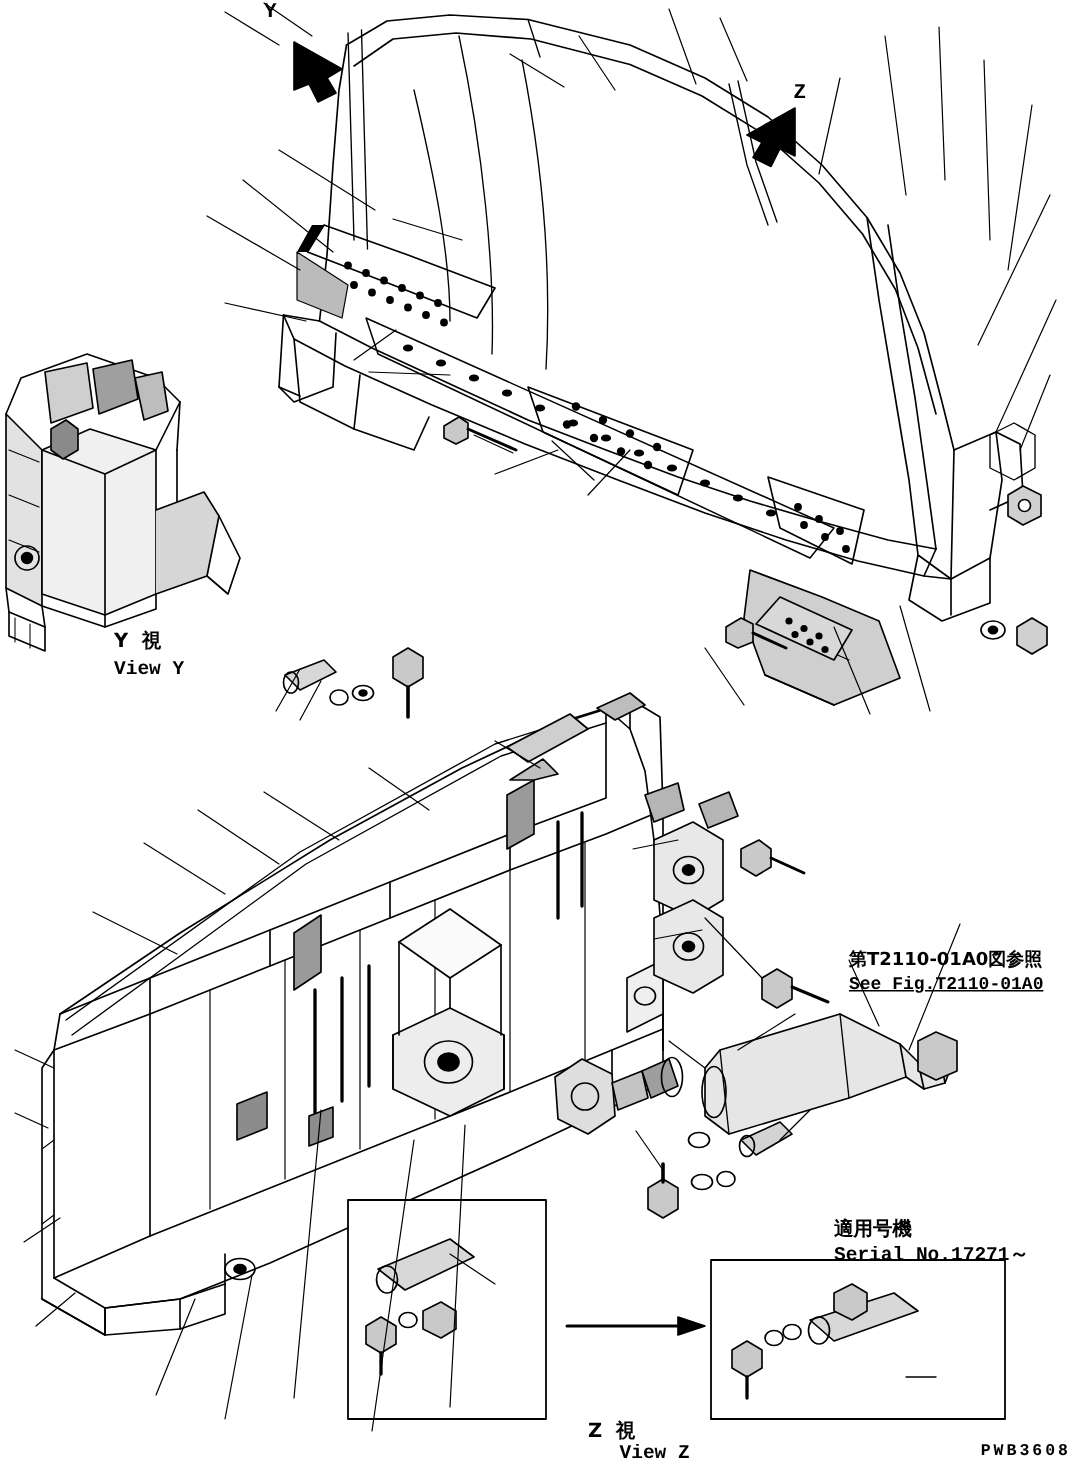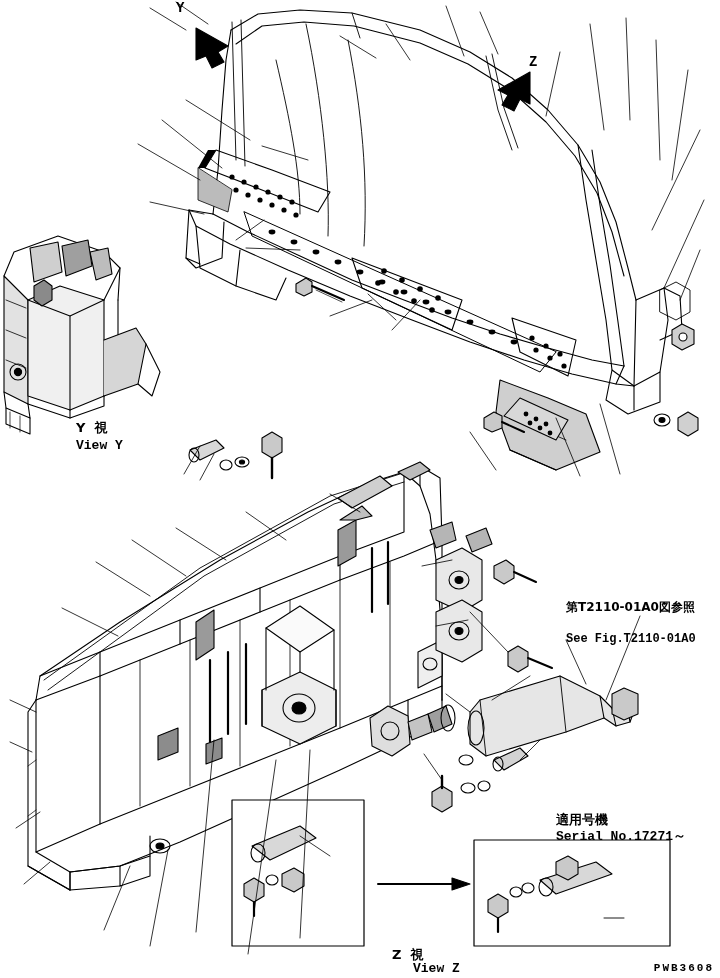--- a/index.html
+++ b/index.html
@@ -1,21 +1,21 @@
 <!DOCTYPE html>
 <html><head>
 <meta charset="utf-8">
 <style>
   html,body{margin:0;padding:0;background:#ffffff;}
   body{width:720px;height:978px;overflow:hidden;font-family:"Liberation Sans",sans-serif;}
   #sheet{position:relative;width:720px;height:978px;background:#fff;}
   svg.layer{position:absolute;left:0;top:0;width:720px;height:978px;}
   .lbl{position:absolute;font-family:"Liberation Mono",monospace;color:#000;white-space:pre;line-height:1.18;}
   .jp{font-family:"DejaVu Sans",sans-serif;}
-  .t12{font-size:12px;}
+  .t12{font-size:12px;margin-top:32px;}
   .t13{font-size:13px;}
   .t14{font-size:14px;}
   .b{font-weight:bold;}
   .code{position:absolute;right:6px;bottom:4px;font-family:"Liberation Mono",monospace;font-size:11px;letter-spacing:2px;font-weight:bold;}
 </style>
 </head>
 <body>
 
 <div id="sheet">
 
@@ -393,21 +393,21 @@
     </g>
   </svg>
 
   <div class="lbl t13 jp b" style="left:76px; top:420px;">Y  視</div>
   <div class="lbl t13 b" style="left:76px; top:438px;">View Y</div>
 
   <div class="lbl t13 jp b" style="left:392px; top:947px;">Z  視</div>
   <div class="lbl t13 b" style="left:392px; top:961px;margin-left:21px;">View Z</div>
 
   <div class="lbl t12 jp b" style="left:566px; top:600px;">第T2110-01A0図参照</div>
-  <div class="lbl t12 b" style="left:566px; top:632px;">See Fig.T2110-01A0</div>
+  <div class="lbl t12 b" style="left:566px; top:617px;text-decoration:underline;">See Fig.T2110-01A0</div>
 
   <div class="lbl t13 jp b" style="left:556px; top:812px;">適用号機</div>
   <div class="lbl t13 b" style="left:556px; top:829px;">Serial No.17271～</div>
 
   <div class="lbl t14 b" style="left:176px; top:0px;">Y</div>
   <div class="lbl t14 b" style="left:529px; top:54px;">Z</div>
 
   <div class="code">PWB3608</div>
 </div>
 

